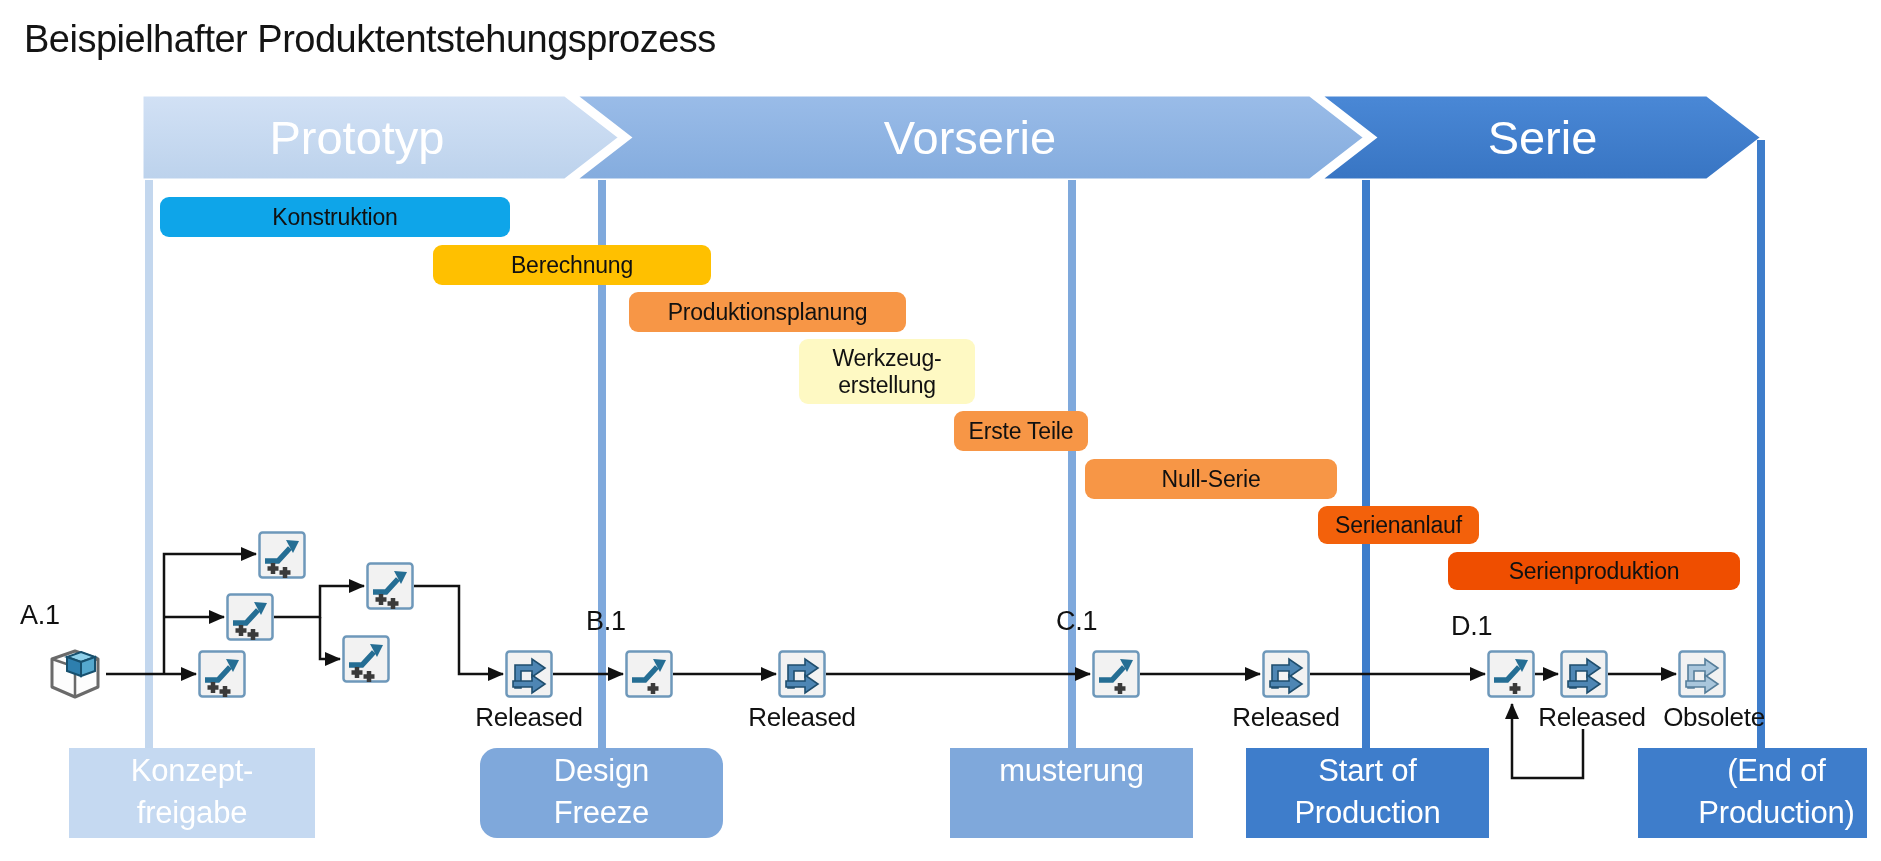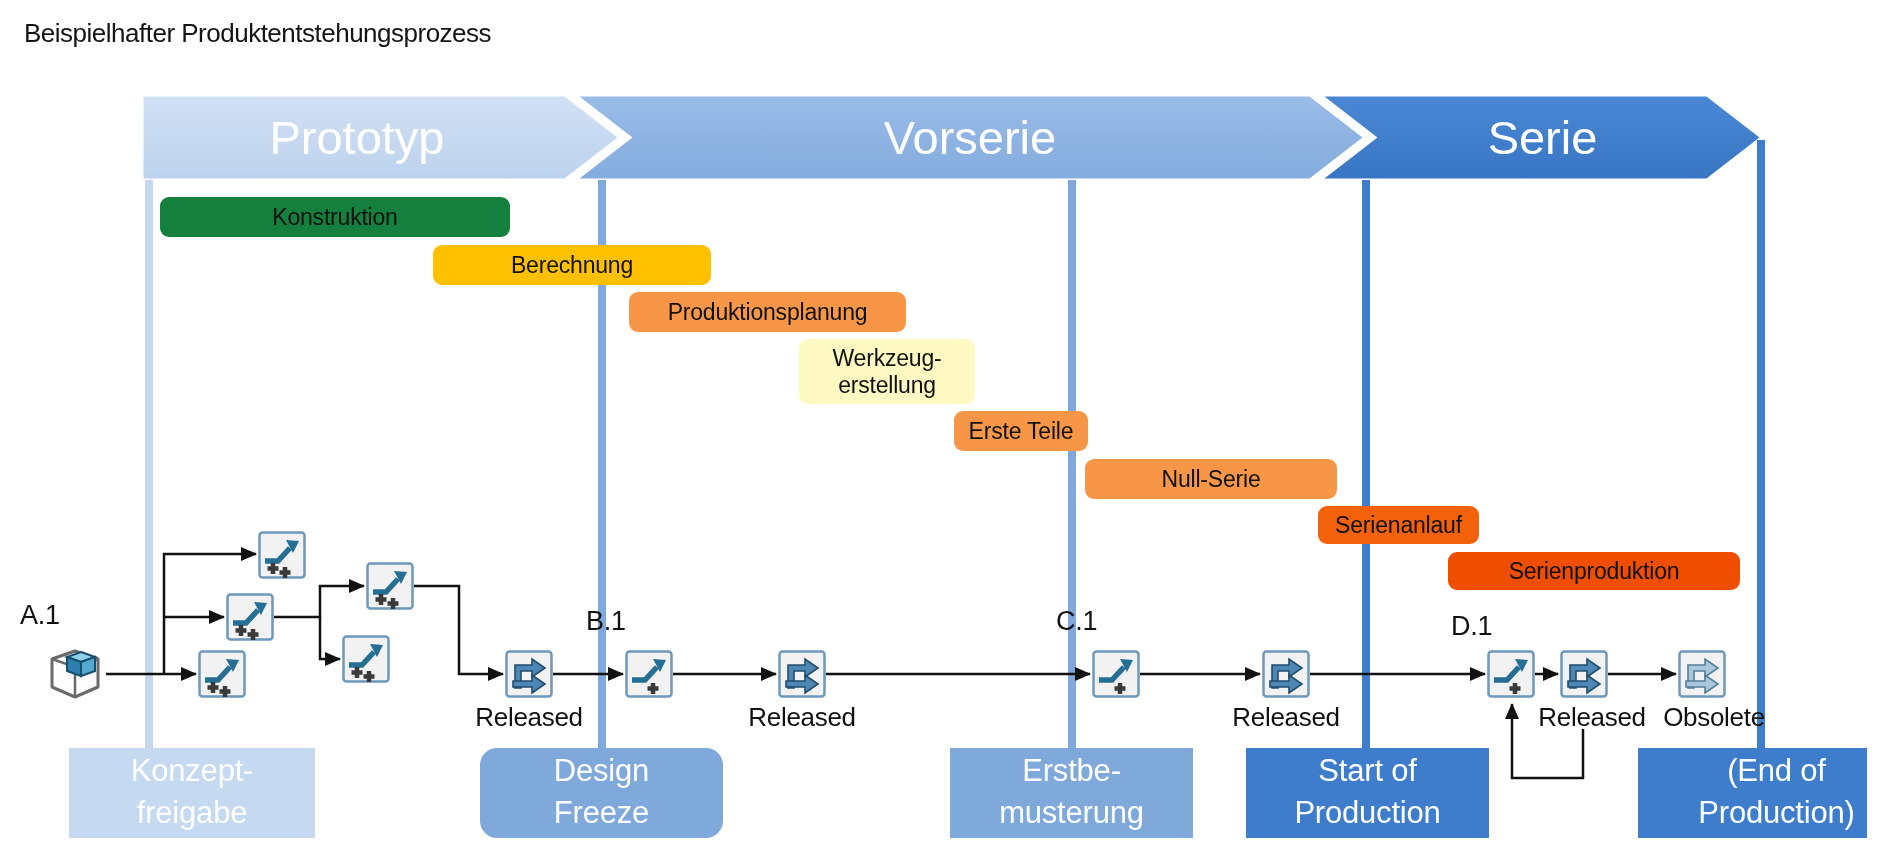--- a/index.html
+++ b/index.html
@@ -1,19 +1,19 @@
 <!DOCTYPE html>
 <html><head>
 <meta charset="utf-8">
 <style>
   html,body{margin:0;padding:0;background:#ffffff;}
   body{font-family:"Liberation Sans","DejaVu Sans",sans-serif;}
   #stage{position:relative;width:1881px;height:861px;background:#ffffff;overflow:hidden;}
 
-  .title{position:absolute;left:24px;top:18px;font-size:26px;font-weight:500;
+  .title{position:absolute;left:24px;top:18px;font-size:38px;font-weight:500;
          color:#141414;letter-spacing:-0.5px;white-space:nowrap;}
 
   .band-svg,.wf-svg{position:absolute;left:0;top:0;pointer-events:none;}
 
   .phase-label{position:absolute;top:102px;height:72px;line-height:72px;
                color:#ffffff;font-size:47px;text-align:center;letter-spacing:0px;}
 
   .vline{position:absolute;width:8px;}
 
   .bar{position:absolute;border-radius:9px;display:flex;flex-direction:column;
@@ -98,21 +98,21 @@
   <div class="phase-label" style="left:142px;width:430px;">Prototyp</div>
   <div class="phase-label" style="left:630px;width:680px;">Vorserie</div>
   <div class="phase-label" style="left:1375px;width:335px;">Serie</div>
 
   <div class="vline" style="left:145px;top:180px;height:572px;background:#C3D7EE;"></div>
   <div class="vline" style="left:598px;top:180px;height:572px;background:#7FA9DC;"></div>
   <div class="vline" style="left:1068px;top:180px;height:568px;background:#7FA9DC;"></div>
   <div class="vline" style="left:1362px;top:180px;height:568px;background:#3E7DCB;"></div>
   <div class="vline" style="left:1757px;top:140px;height:608px;background:#3E7DCB;"></div>
 
-  <div class="bar" style="left:160px;top:197px;width:350px;height:40px;background:#15803d;">
+  <div class="bar" style="left:160px;top:197px;width:350px;height:40px;background:#0ea5e9;">
     <span>Konstruktion</span>
   </div>
   <div class="bar" style="left:433px;top:245px;width:278px;height:40px;background:#FFC000;">
     <span>Berechnung</span>
   </div>
   <div class="bar" style="left:629px;top:292px;width:277px;height:40px;background:#F79646;">
     <span>Produktionsplanung</span>
   </div>
   <div class="bar" style="left:799px;top:339px;width:176px;height:65px;background:#fef9c3;">
     <span>Werkzeug-</span>
@@ -216,21 +216,20 @@
 
   <div class="ms-box" style="left:25px;width:246px;background:#C5D9F1;margin-left:44px;">
     <div>Konzept-</div>
     <div>freigabe</div>
   </div>
   <div class="ms-box" style="left:480px;width:243px;background:#7FA8DB;border-radius:17px;">
     <div>Design</div>
     <div>Freeze</div>
   </div>
   <div class="ms-box" style="left:950px;width:243px;background:#7FA8DB;">
-    <div>Erstbe-</div>
     <div>musterung</div>
   </div>
   <div class="ms-box" style="left:1246px;width:243px;background:#3E7DCB;">
     <div>Start of</div>
     <div>Production</div>
   </div>
   <div class="ms-box" style="left:1638px;width:229px;background:#3E7DCB;padding-left:48px;">
     <div>(End of</div>
     <div>Production)</div>
   </div>

